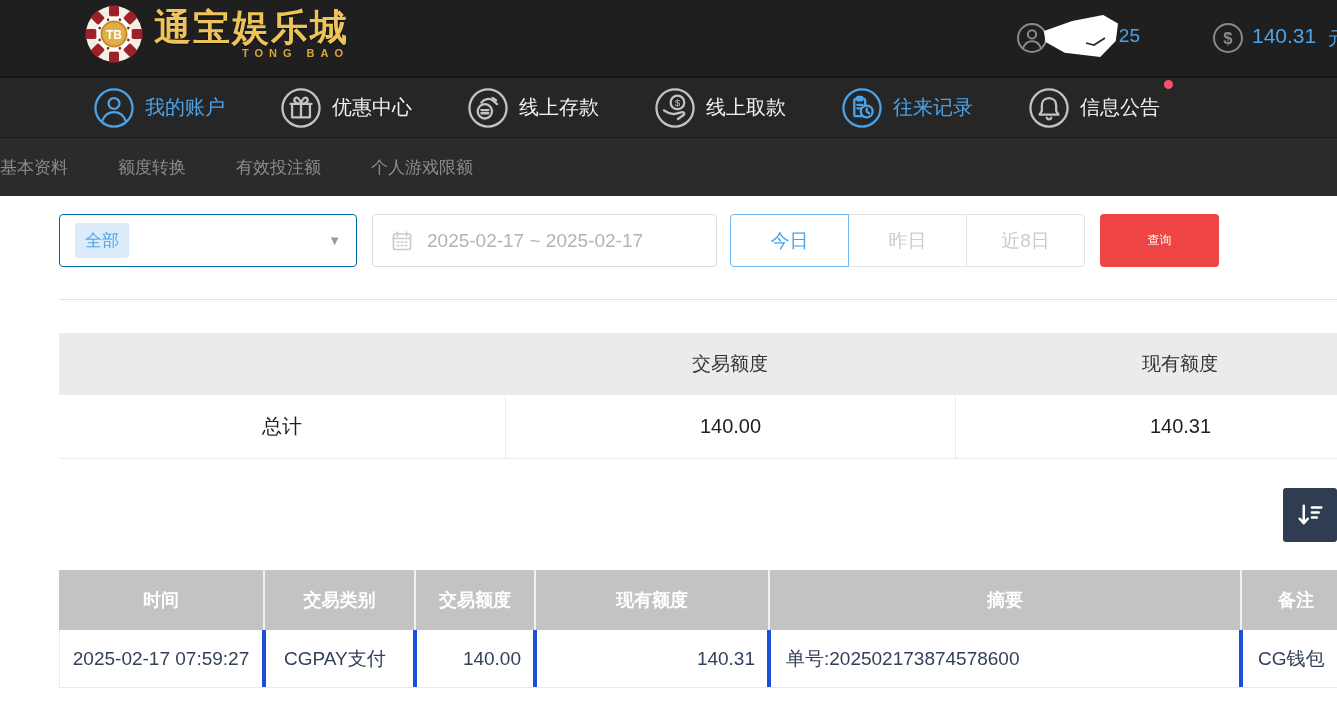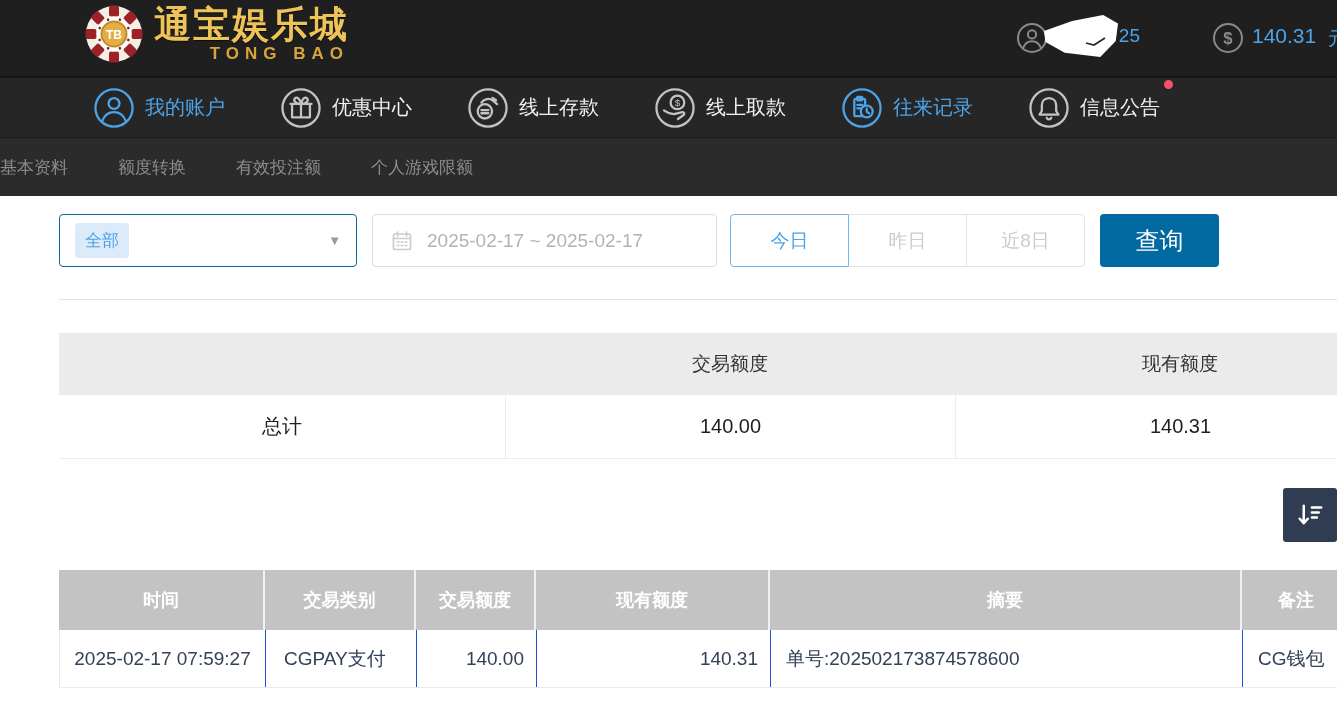--- a/index.html
+++ b/index.html
@@ -5,21 +5,21 @@
   * { margin:0; padding:0; box-sizing:border-box; }
   html,body { width:1337px; height:707px; overflow:hidden; background:#fff;
               font-family:"Liberation Sans", sans-serif; }
 
   
   .topbar { position:relative; height:76px; background:#1f1f1f; }
   .logo { position:absolute; left:84px; top:4px; display:flex; align-items:center; }
   .logo-text { margin-left:10px; line-height:1; }
   .logo-cn { font-size:37px; font-weight:bold; color:#eec35a;
              text-shadow:0 1px 1px rgba(0,0,0,.6); letter-spacing:2px; }
-  .logo-en { font-size:17px; font-weight:bold; color:#d9a43b; letter-spacing:6px;
+  .logo-en { font-size:11px; font-weight:bold; color:#d9a43b; letter-spacing:6px;
              text-align:right; margin-top:2px; }
   .acct-user-icon { position:absolute; left:1016px; top:22px; color:#8a8a8a; }
   .acct-username { position:absolute; left:1050px; top:25px; width:90px; text-align:right;
                    font-size:19px; color:#4da3e8; z-index:1; }
   .scribble { position:absolute; left:1044px; top:15px; width:74px; height:42px; background:#fff; z-index:2;
               clip-path:polygon(0 38%, 38% 14%, 80% 0, 100% 20%, 97% 62%, 76% 100%, 28% 90%, 2% 64%); }
   .scribble-mark { position:absolute; left:1085px; top:36px; z-index:3; }
   .acct-coin-icon { position:absolute; left:1212px; top:22px; color:#8a8a8a; }
   .acct-balance { position:absolute; left:1252px; top:24px; font-size:21px; color:#4da3e8; }
   .acct-suffix  { position:absolute; left:1328px; top:26px; font-size:19px; color:#4da3e8; }
@@ -60,22 +60,22 @@
   .segmented { position:absolute; left:730px; top:18px; display:flex; }
   .seg-btn { width:119px; height:53px; background:#fff; border:1px solid #e3e3e3;
              font-size:19px; color:#ccc; display:flex; align-items:center;
              justify-content:center; cursor:pointer; position:relative; }
   .seg-btn + .seg-btn { margin-left:-1px; }
   .seg-btn:first-child { border-radius:4px 0 0 4px; }
   .seg-btn:last-child  { border-radius:0 4px 4px 0; }
   .seg-btn.active { border-color:#6cb9f1; color:#4da3e8; z-index:2; }
 
   .search-btn { position:absolute; left:1100px; top:18px; width:119px; height:53px;
-                background:#0369a1; border:none; border-radius:4px; color:#fff;
-                font-size:24px; cursor:pointer; }
+                background:#ef4444; border:none; border-radius:4px; color:#fff;
+                font-size:12px; cursor:pointer; }
 
   .hr-divider { position:absolute; left:59px; top:103px; width:1278px; height:1px; background:#e3e3e3; }
 
   
   .summary { position:absolute; left:59px; top:137px; width:1346px; }
   .sum-head { display:flex; height:62px; background:#ebebeb; align-items:center;
               font-size:19px; color:#333; }
   .sum-body { display:flex; height:64px; align-items:center; font-size:20px;
               color:#1f1f1f; border-bottom:1px solid #e7eef6; }
   .sum-c1 { width:446px; text-align:center; }
@@ -90,21 +90,21 @@
               justify-content:center; cursor:pointer; }
 
   
   .records { position:absolute; left:59px; top:374px; }
   .rec-head { display:flex; height:60px; background:#c3c3c3; color:#fff;
               font-weight:bold; font-size:18px; }
   .rec-head > div { display:flex; align-items:center; justify-content:center;
               border-right:2px solid rgba(255,255,255,.75); }
   .rec-row { display:flex; height:58px; font-size:19px; color:#33405a;
              border-left:1px solid #ebebeb; border-bottom:1px solid #ebebeb; }
-  .rec-row > div { display:flex; align-items:center; border-right:1px solid #1d4ed8; }
+  .rec-row > div { display:flex; align-items:center; border-right:4px solid #1d4ed8; }
   .col-time    { width:206px; justify-content:center; }
   .col-type    { width:151px; padding-left:18px; }
   .col-amount  { width:120px; justify-content:flex-end; padding-right:12px; }
   .col-balance { width:234px; justify-content:flex-end; padding-right:12px; }
   .col-summary { width:472px; padding-left:15px; }
   .col-remark  { width:110px; padding-left:15px; }
   .rec-head .col-type { padding-left:0; justify-content:center; }
   .rec-head .col-amount, .rec-head .col-balance { padding-right:0; justify-content:center; }
   .rec-head .col-summary { padding-left:0; justify-content:center; }
   .rec-head .col-remark { padding-left:0; justify-content:center; }

